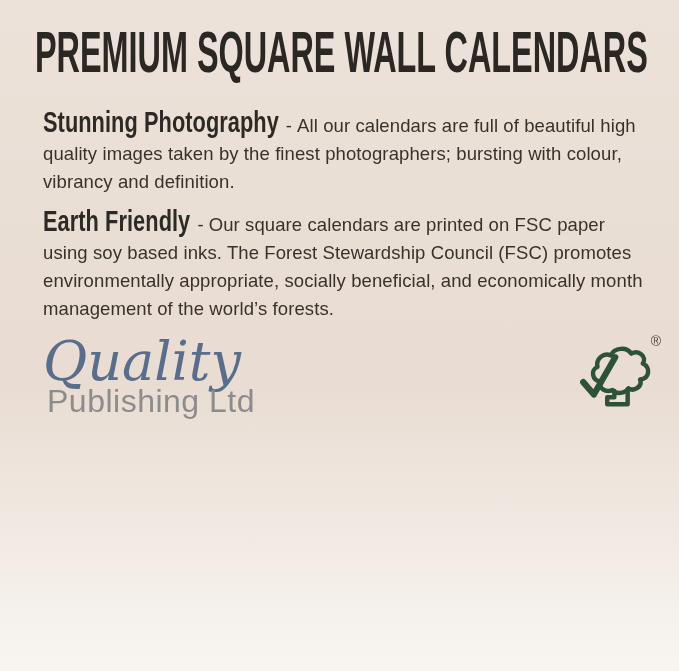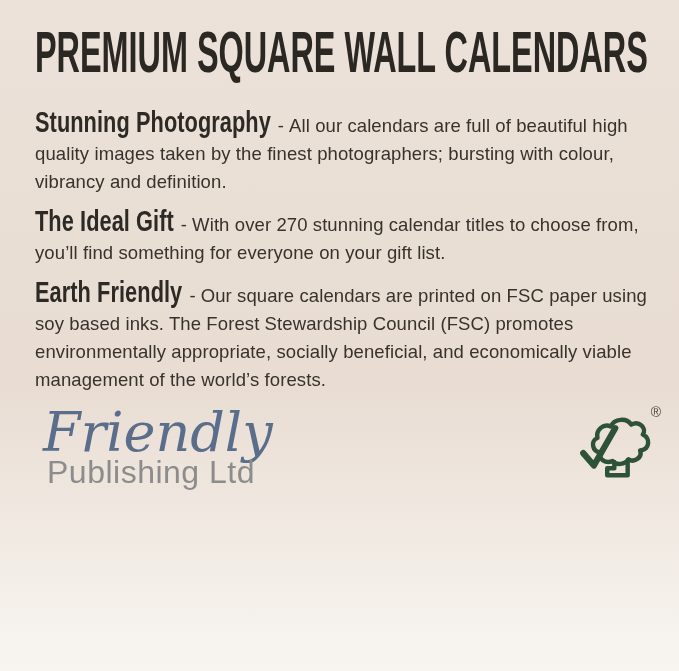--- a/index.html
+++ b/index.html
@@ -18,21 +18,21 @@
     white-space:nowrap;
     font-size:58px;
     line-height:52px;
     font-weight:bold;
     letter-spacing:0px;
     color:#2b2723;
     transform-origin:0 50%;
     margin:0 0 30px 0;
   }
   .sections p{
-    margin:0 0 11px 0;
+    margin:0 0 11px 8px;
     font-size:18.5px;
     line-height:28px;
     letter-spacing:0.1px;
   }
   .feat-heading{
     display:inline-block;
     font-weight:bold;
     font-size:29px;
     line-height:28px;
     color:#2d2925;
@@ -85,36 +85,33 @@
 <div class="page">
 
   <h1 class="title fitx" style="transform: scaleX(0.558288);">PREMIUM SQUARE WALL CALENDARS</h1>
 
   <div class="sections">
 
     <p>
       <span class="feat-heading cond" style="margin-right: -78.75px;">Stunning Photography</span><span class="dash">-</span><span>All our calendars are full of beautiful high quality images taken by the finest photographers; bursting with colour, vibrancy and definition.</span>
     </p>
 
-    <p>
-      <span class="feat-heading cond" style="margin-right: -46.25px;">The Ideal Gift</span><span class="dash">-</span><span>With over 270 stunning calendar titles to choose from, you’ll find something for everyone on your gift list.</span>
-    </p>
 
 
 
     <p>
-      <span class="feat-heading cond" style="margin-right: -49px;">Earth Friendly</span><span class="dash">-</span><span>Our square calendars are printed on FSC paper using soy based inks. The Forest Stewardship Council (FSC) promotes environmentally appropriate, socially beneficial, and economically viable management of the world’s forests.</span>
+      <span class="feat-heading cond" style="margin-right: -49px;">Earth Friendly</span><span class="dash">-</span><span>Our square calendars are printed on FSC paper using soy based inks. The Forest Stewardship Council (FSC) promotes environmentally appropriate, socially beneficial, and economically month management of the world’s forests.</span>
     </p>
 
   </div>
 
   <div class="footer">
 
     <div class="brand">
-      <div class="brand-script">Friendly</div>
+      <div class="brand-script">Quality</div>
       <div class="brand-sub">Publishing Ltd</div>
     </div>
 
     <div class="fsc">
       <span class="reg">®</span>
       <svg width="80" height="70" viewBox="0 0 90 78" fill="none" stroke="#2d5237" stroke-linecap="round" stroke-linejoin="round">
         <path d="M7 47 L19 61 L43 19" stroke-width="7"></path>
         <path d="M40 56 C32 59 24 54 26 46 C17 45 15 33 23 30 C21 21 30 13 38 17 C42 8 56 7 61 15 C70 10 79 19 74 26 C83 30 82 43 71 44 C74 52 64 58 58 54 C54 60 44 61 40 56 Z" stroke-width="5"></path>
         <path d="M42 57 L42 64 L34 64 L34 72 L57 72 L57 55" stroke-width="5"></path>
       </svg>

